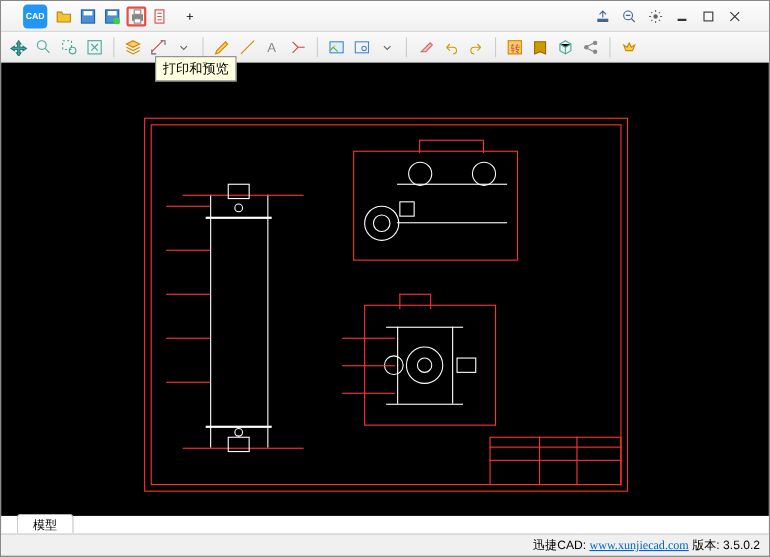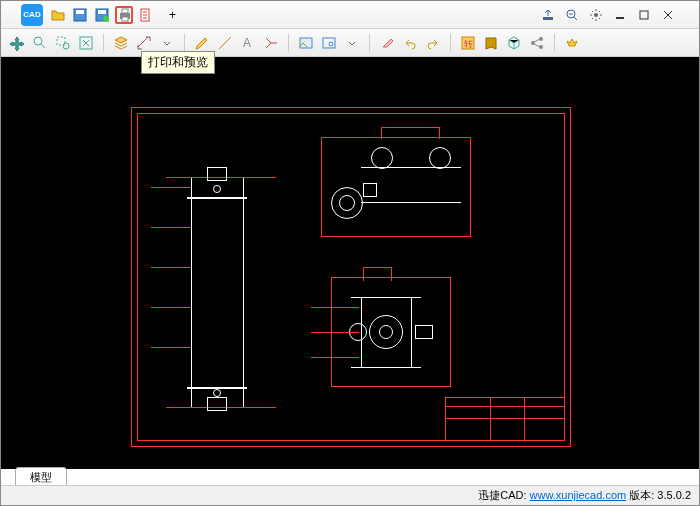--- a/index.html
+++ b/index.html
@@ -20,21 +20,21 @@
 .sep { width:1px; height:18px; background:#ccc; margin:0 4px; }
 .tooltip { position:absolute; top:22px; left:108px; background:#ffffe1; border:1px solid #888; padding:2px 6px; font-size:12px; z-index:10; white-space:nowrap;margin-left:32px; }
 .canvas { position:absolute; top:56px; left:0; right:0; bottom:36px; background:#000; }
 .drawing { position:absolute; left:130px; top:50px; width:440px; height:340px; }
 .frame { position:absolute; border:1px solid #ff3333; }
 .line-r { position:absolute; background:#ff3333; }
 .line-w { position:absolute; background:#fff; }
 .circ-w { position:absolute; border:1px solid #fff; border-radius:50%; }
 .statusbar { position:absolute; bottom:0; left:0; right:0; height:20px; background:#f0f0f0; border-top:1px solid #ccc; display:flex; align-items:center; padding:0 8px; font-size:11px; }
 .status-r { margin-left:auto; }
-.status-r a { color:#0066cc; text-decoration:underline; }
+.status-r a { color:#0066cc; text-decoration:underline;font-family:Liberation Serif, serif; }
 .bottab { position:absolute; bottom:20px; left:14px; height:18px; padding:2px 14px; background:#fff; border:1px solid #aaa; border-bottom:none; border-radius:4px 4px 0 0; font-size:11px; }
 svg { display:block; }
 </style>
 </head>
 <body>
 
 <div class="titlebar">
   <div class="logo">CAD</div>
   <div class="tb-icons">
     <div class="tb-ico">

